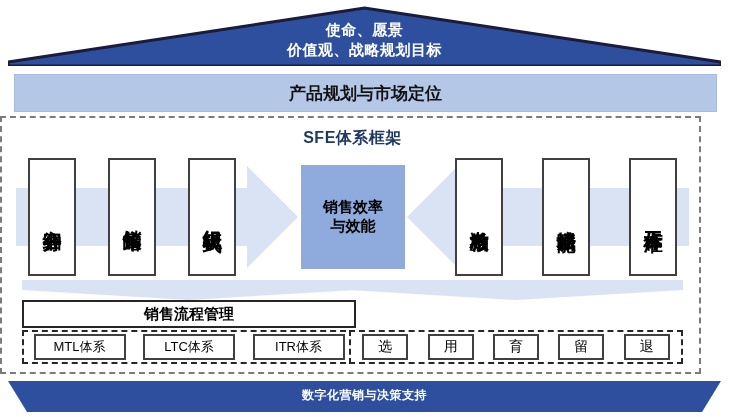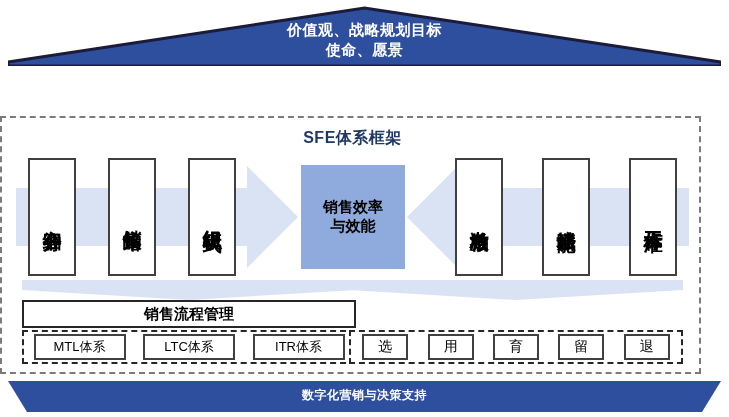--- a/index.html
+++ b/index.html
@@ -116,25 +116,28 @@
 </head>
 <body>
 
 <div id="stage">
 
   <div class="roof">
     <svg viewBox="0 0 713 60" preserveAspectRatio="none">
       <polygon points="0,56 356.5,2 713,56 713,60 0,60" fill="#2e4f9e" stroke="#1b1b3a" stroke-width="3"></polygon>
     </svg>
     <div class="roof-text">
+      <div>使命、愿景</div>
       <div>价值观、战略规划目标</div>
-      <div>使命、愿景</div>
-    </div>
-  </div>
-
+    </div>
+  </div>
+
+  <div class="top-banner">
+    <span>产品规划与市场定位</span>
+  </div>
 
   <div class="frame">
 
     <div class="frame-title">SFE体系框架</div>
 
     <div class="row">
 
       <div class="arrow-layer">
         <svg viewBox="0 0 701 130" preserveAspectRatio="none">
 

